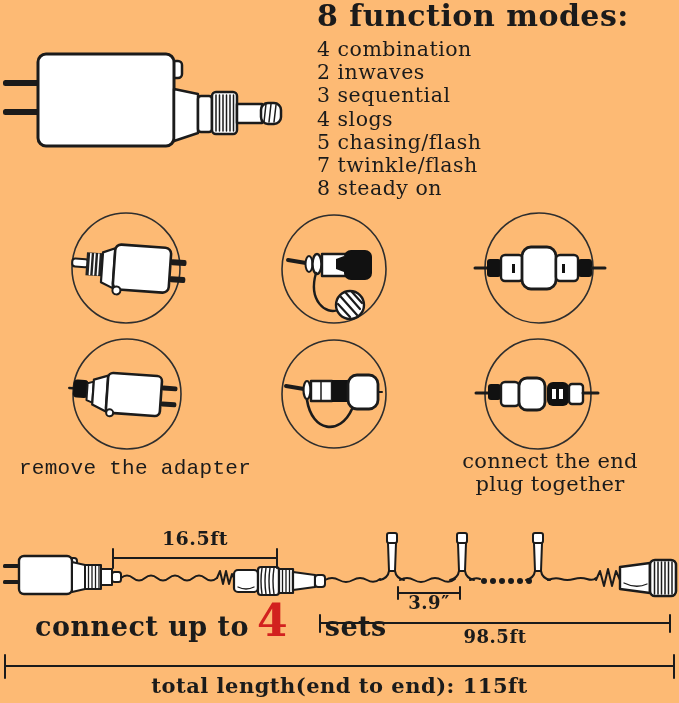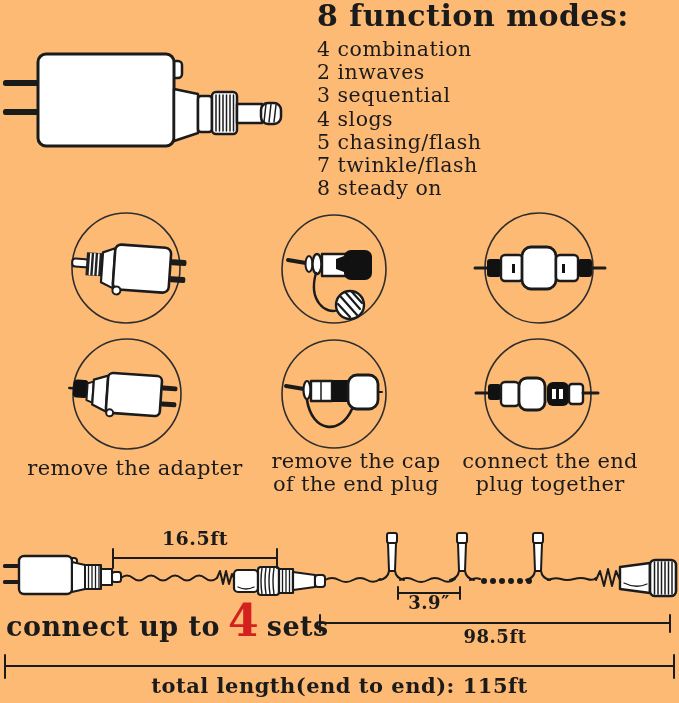--- a/index.html
+++ b/index.html
@@ -4,30 +4,30 @@
 <style>
   html,body{margin:0;padding:0;background:#fff;}
   #page{position:relative;width:679px;height:703px;background:#fdba74;overflow:hidden;
         font-family:"DejaVu Serif","Liberation Serif",serif;color:#1b1b1b;}
   #art{position:absolute;left:0;top:0;width:679px;height:703px;}
   .abs{position:absolute;}
   .modes{left:317px;top:1px;width:360px;}
   .modes-title{font-size:30px;font-weight:bold;letter-spacing:.5px;line-height:1;margin-bottom:7px;}
   .mode-item{font-size:20.5px;line-height:23.2px;letter-spacing:.5px;}
   .step-caption{font-size:21px;line-height:23px;text-align:center;white-space:pre-line;letter-spacing:.3px;}
-  .cap1{left:10px;top:457px;width:250px;}
+  .cap1{left:10px;top:457px;width:250px;font-family:Liberation Mono, monospace;}
   .cap2{left:248px;top:450px;width:216px;}
   .cap3{left:440px;top:450px;width:220px;}
   .dim{font-weight:bold;text-align:center;line-height:1;letter-spacing:.5px;}
   .dim-165{left:113px;top:529px;width:164px;font-size:19px;}
   .dim-39{left:398px;top:594px;width:62px;font-size:18px;}
   .dim-985{left:320px;top:628px;width:350px;font-size:18px;}
   .dim-total{left:0px;top:675px;width:679px;font-size:21px;}
   .connect{left:6px;top:599px;line-height:1;white-space:nowrap;}
-  .connect .t{font-size:27px;font-weight:bold;letter-spacing:.5px;}
+  .connect .t{font-size:27px;font-weight:bold;letter-spacing:.5px;margin-left:29px;}
   .connect .n{font-size:44px;font-weight:bold;color:#d2211f;margin:0 8px;}
 </style>
 </head>
 <body>
 
 <div id="page">
 
   <svg id="art" viewBox="0 0 679 703" fill="none" stroke="#1b1b1b" stroke-linecap="round" stroke-linejoin="round">
 
     <g>
@@ -202,22 +202,20 @@
     <div class="mode-item">4 combination</div>
     <div class="mode-item">2 inwaves</div>
     <div class="mode-item">3 sequential</div>
     <div class="mode-item">4 slogs</div>
     <div class="mode-item">5 chasing/flash</div>
     <div class="mode-item">7 twinkle/flash</div>
     <div class="mode-item">8 steady on</div>
   </div>
 
   <div class="abs step-caption cap1">remove the adapter</div>
-  <div class="abs step-caption cap2">remove the cap
-of the end plug</div>
   <div class="abs step-caption cap3">connect the end
 plug together</div>
 
   <div class="abs dim dim-165">16.5ft</div>
   <div class="abs dim dim-39">3.9″</div>
   <div class="abs dim dim-985">98.5ft</div>
 
   <div class="abs connect"><span class="t">connect up to</span><span class="n">4</span><span class="t">sets</span></div>
 
   <div class="abs dim dim-total">total length(end to end): 115ft</div>

